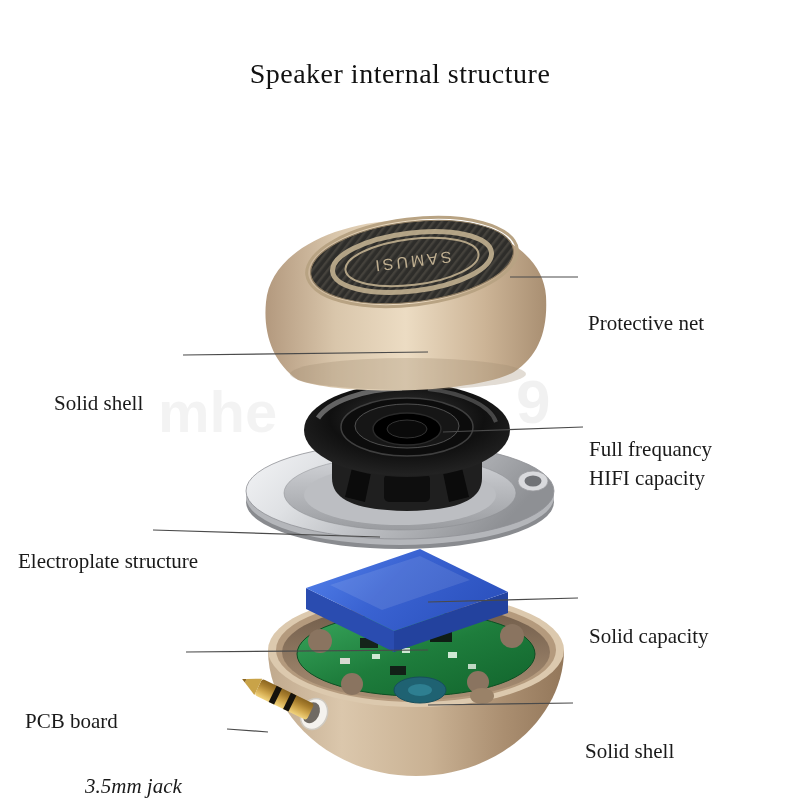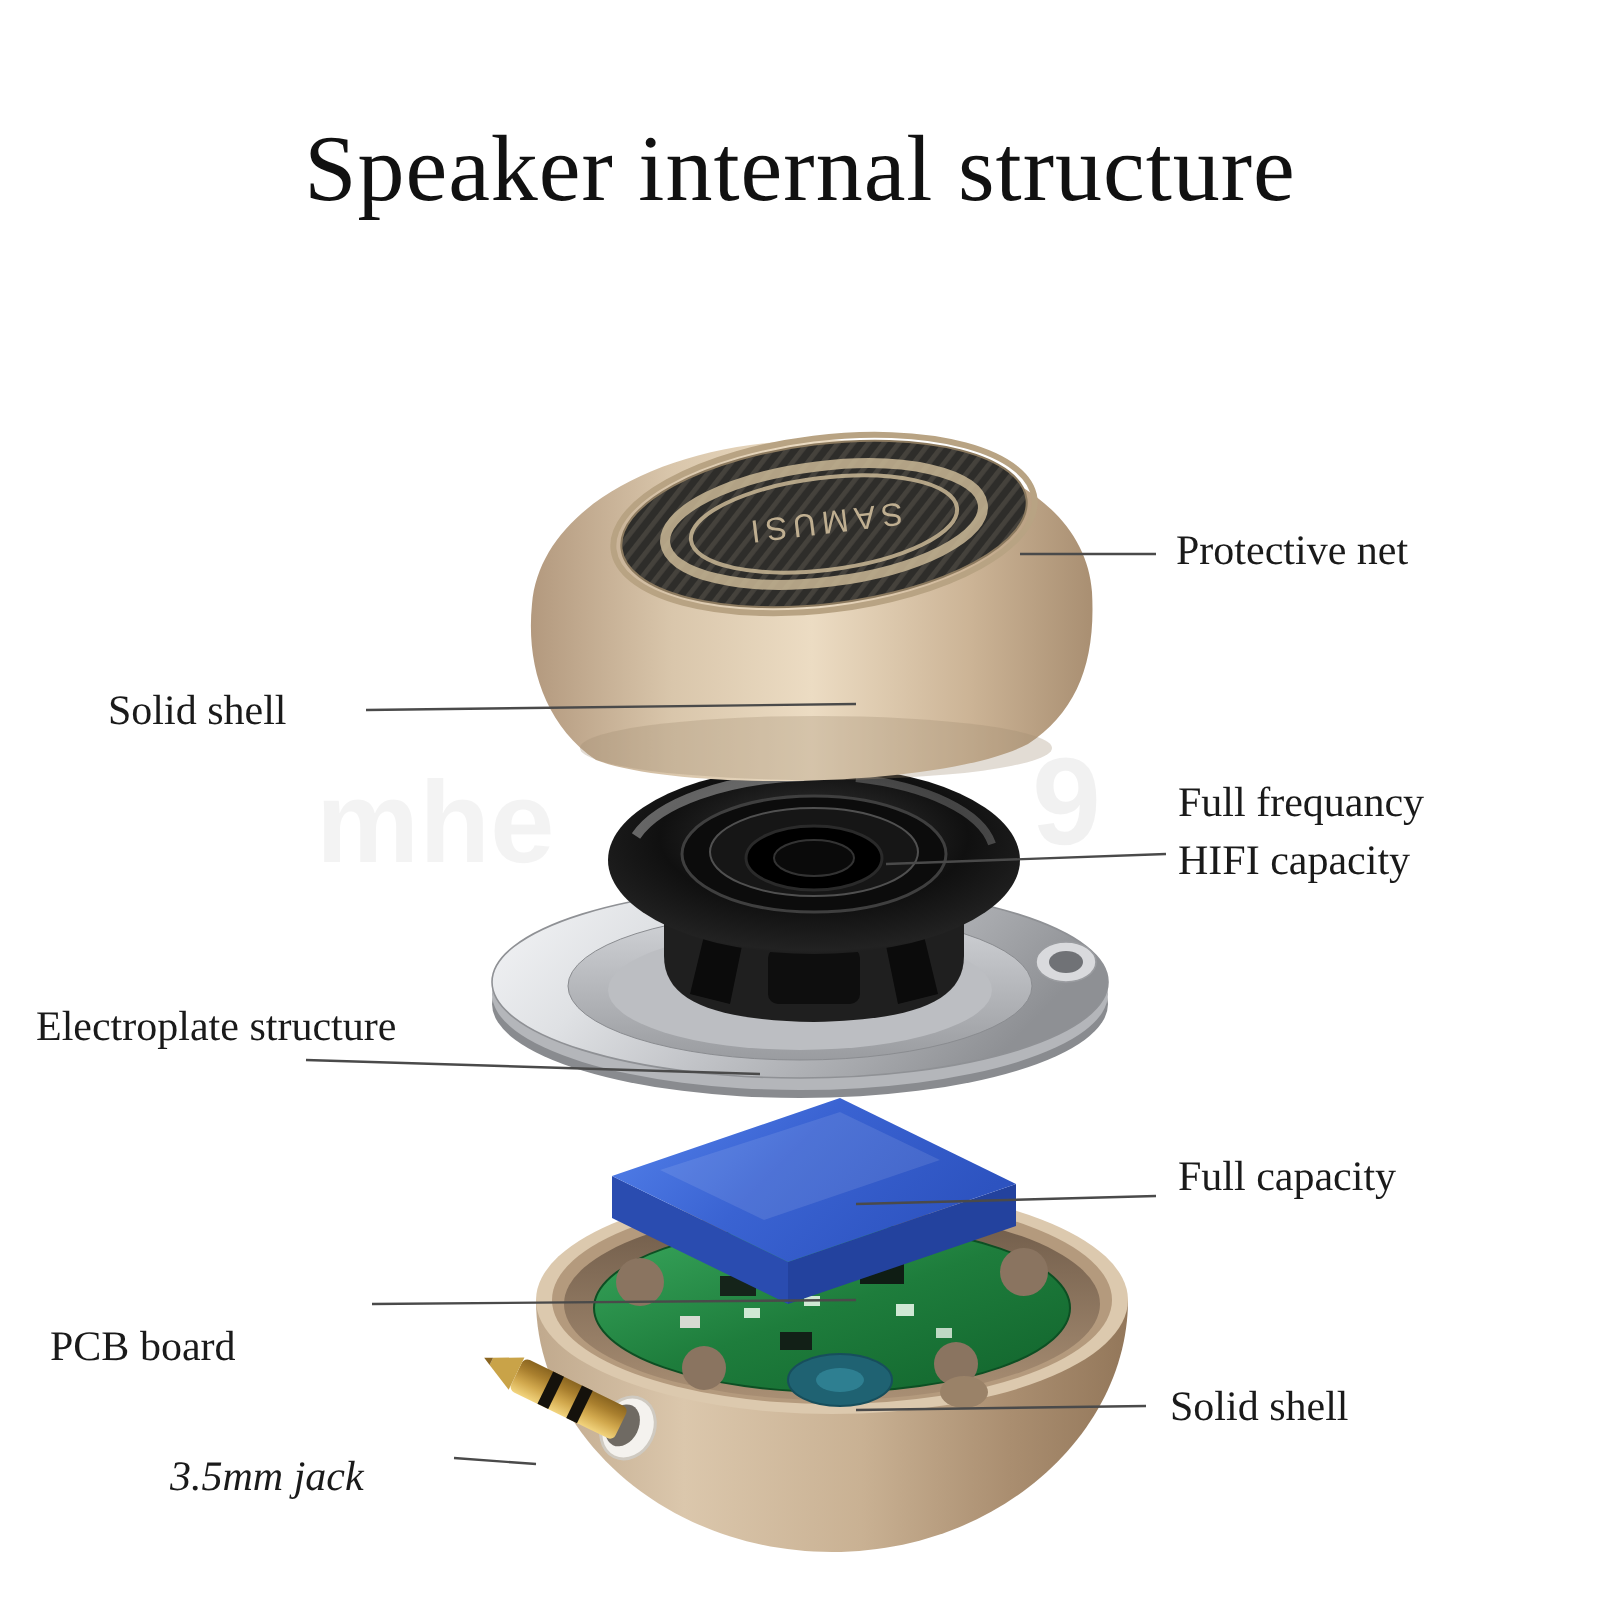--- a/index.html
+++ b/index.html
@@ -1,21 +1,21 @@
 <!DOCTYPE html>
 <html><head>
 <meta charset="utf-8">
 <style>
   html,body{margin:0;padding:0;background:#ffffff;}
   body{width:800px;height:800px;position:relative;overflow:hidden;
        font-family:"Liberation Serif","DejaVu Serif",serif;}
   .stage{position:absolute;inset:0;width:800px;height:800px;}
   .title{position:absolute;top:58px;left:0;width:800px;text-align:center;
-         font-size:47px;color:#111;letter-spacing:0.5px;}
-  .lbl{position:absolute;font-size:21px;color:#1a1a1a;white-space:nowrap;line-height:29px;}
+         font-size:28px;color:#111;letter-spacing:0.5px;}
+  .lbl{position:absolute;font-size:21px;color:#1a1a1a;white-space:nowrap;line-height:29px;margin-top:48px;}
   .lbl-protective{left:588px;top:261px;}
   .lbl-shell-top{left:54px;top:341px;}
   .lbl-fullfreq{left:589px;top:387px;}
   .lbl-electro{left:18px;top:499px;}
   .lbl-battery{left:589px;top:574px;}
   .lbl-pcb{left:25px;top:659px;}
   .lbl-shell-bottom{left:585px;top:689px;}
   .lbl-jack{left:85px;top:724px;font-style:italic;}
   .wm{position:absolute;font-family:"Liberation Sans",sans-serif;font-weight:bold;
       color:#000;pointer-events:none;}
@@ -188,20 +188,20 @@
 <div class="lbl lbl-shell-top">Solid shell</div>
 
 <div class="lbl lbl-fullfreq">
   <div>Full frequancy</div>
   <div>HIFI capacity</div>
 </div>
 
 <div class="lbl lbl-electro">Electroplate structure</div>
 
 <div class="lbl lbl-battery">
-  <div>Full capacity</div>
+  <div>Solid capacity</div>
 </div>
 
 <div class="lbl lbl-pcb">PCB board</div>
 
 <div class="lbl lbl-shell-bottom">Solid shell</div>
 
 <div class="lbl lbl-jack">3.5mm jack</div>
 
 </body></html>

